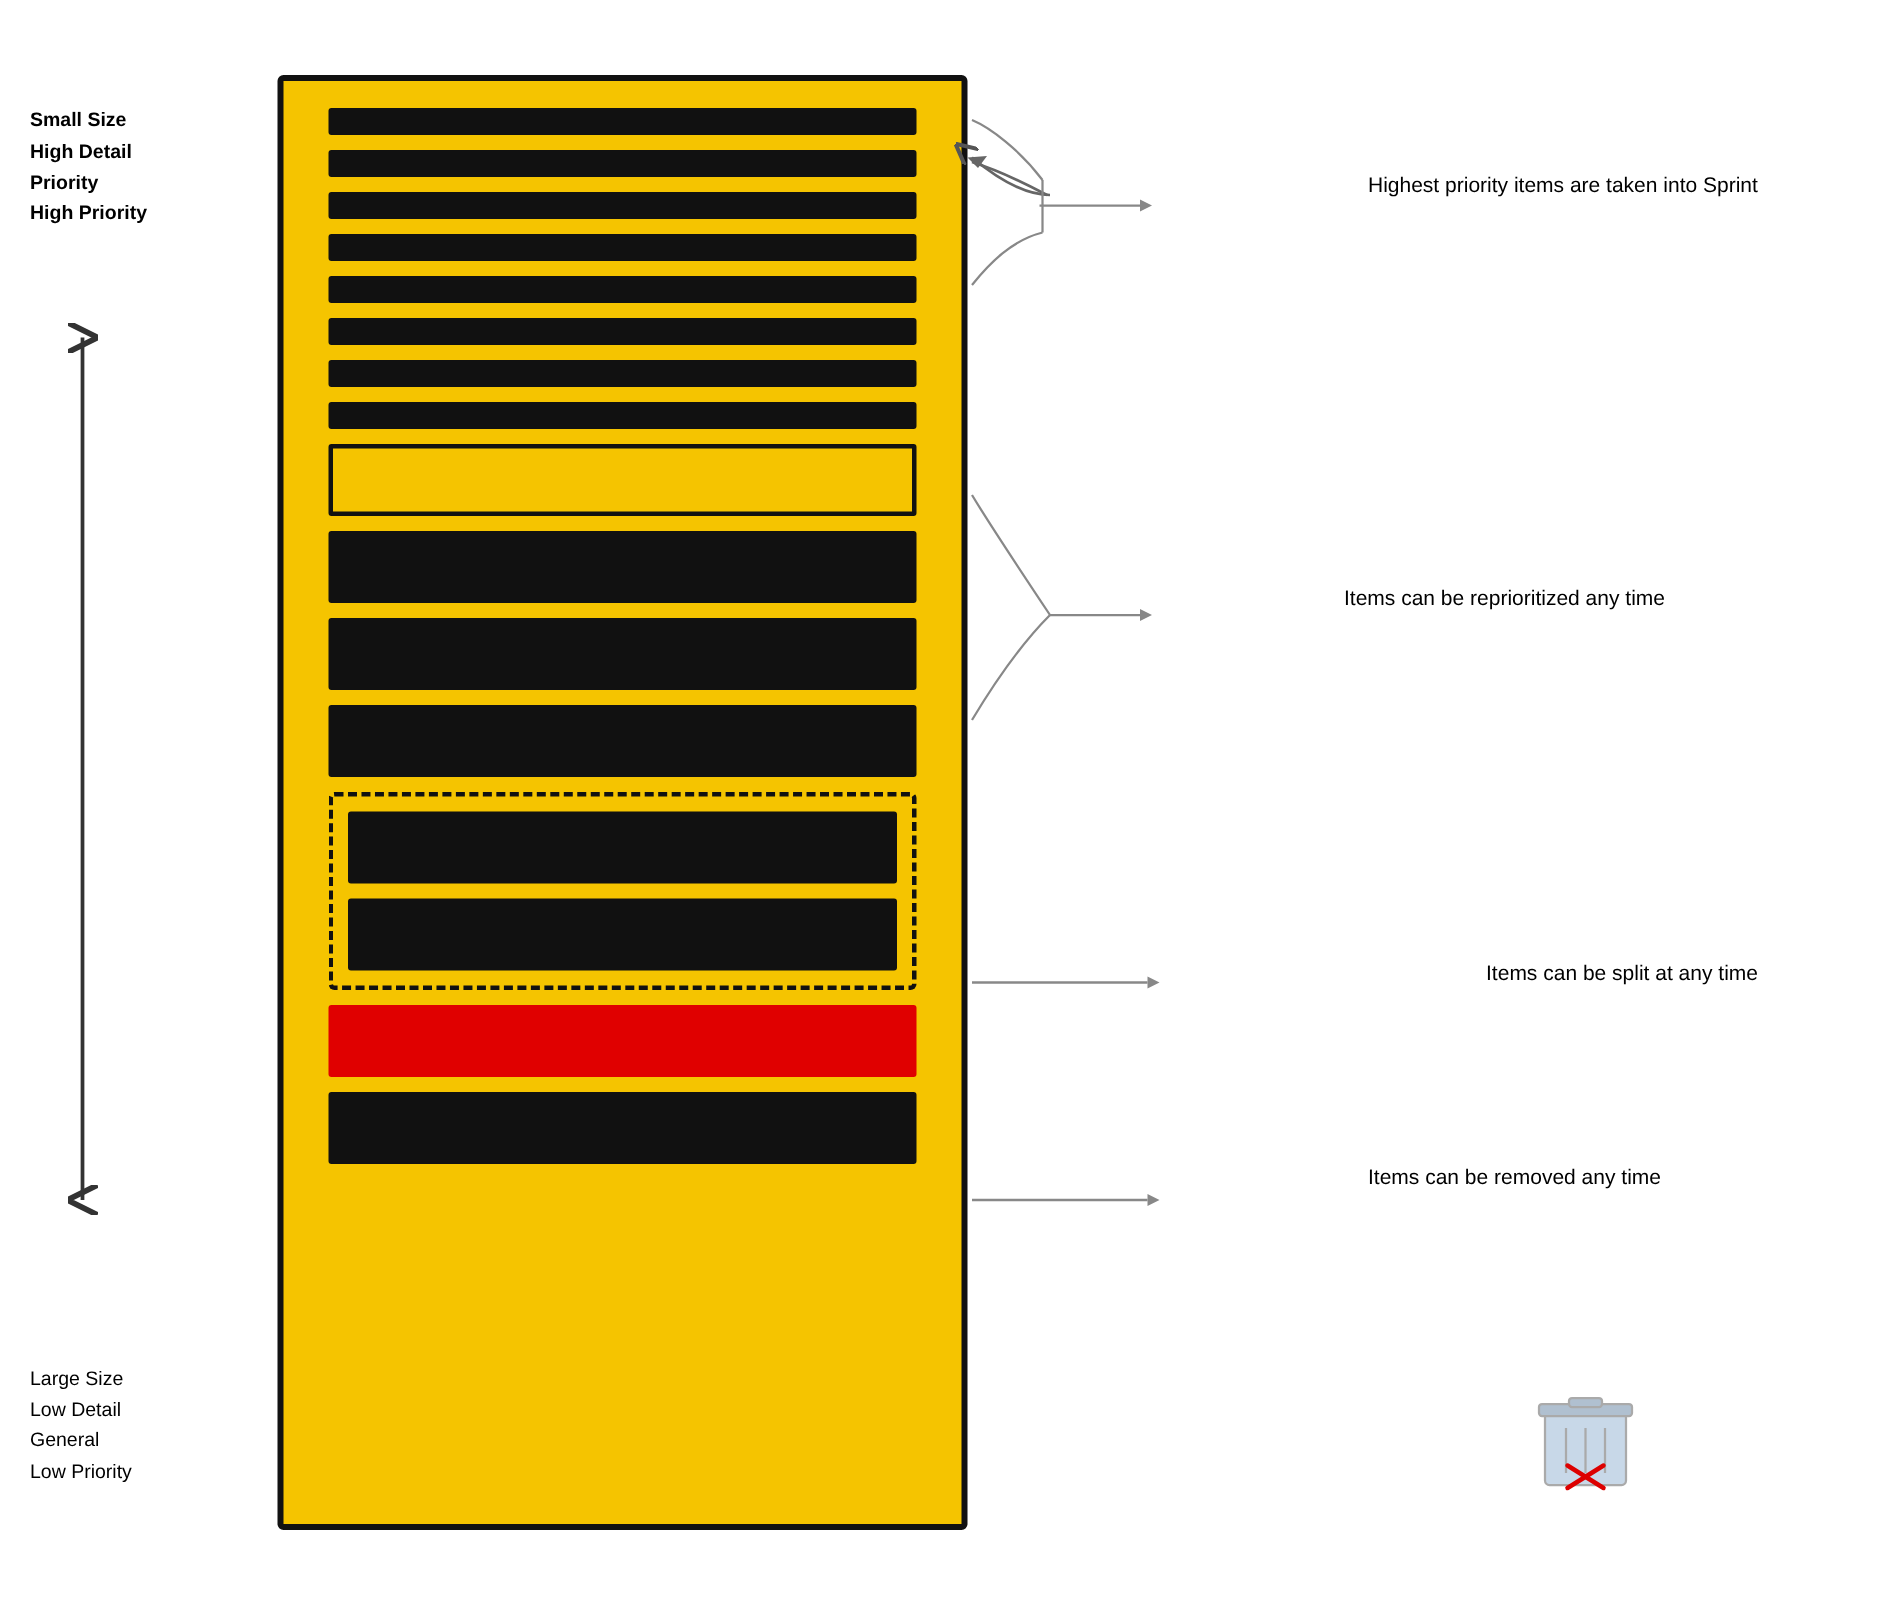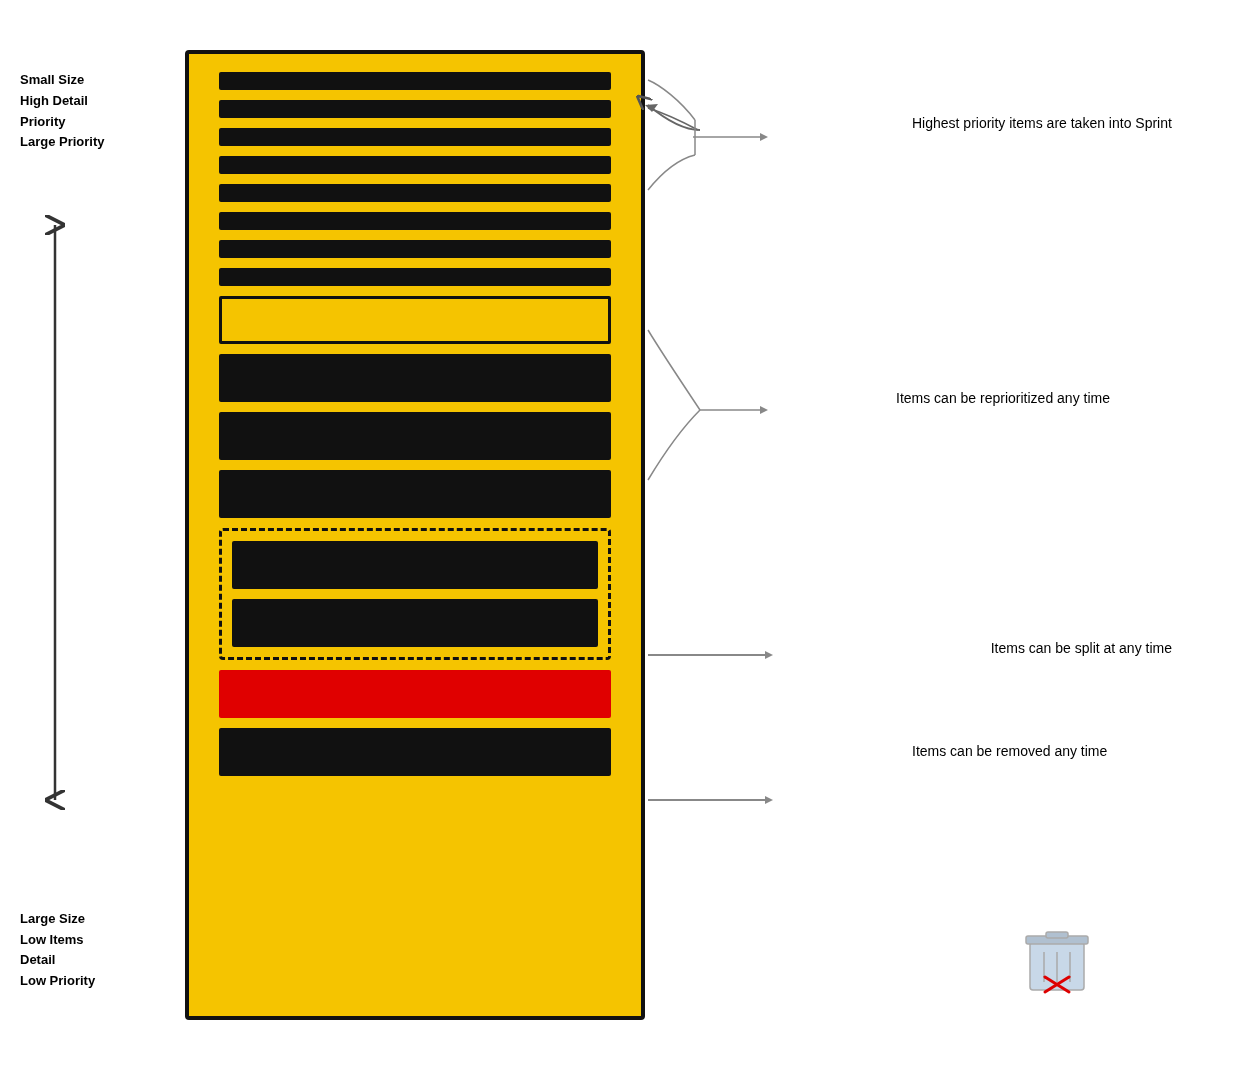--- a/index.html
+++ b/index.html
@@ -28,21 +28,21 @@
       font-weight: bold;
       line-height: 1.6;
       color: #000;
     }
 
     .left-labels-bottom {
       position: absolute;
       left: 20px;
       bottom: 80px;
       font-size: 13px;
-      font-weight: bold;
+      font-weight: normal;
       line-height: 1.6;
       color: #000;
     }
 
     
     .backlog-container {
       position: absolute;
       left: 185px;
       top: 50px;
       width: 460px;
@@ -122,21 +122,21 @@
     }
 
     .annotation-3 {
       top: 640px;
       right: 80px;
       width: 260px;
       text-align: right;
     }
 
     .annotation-4 {
-      top: 743px;
+      top: 776px;
       right: 80px;
       width: 260px;
     }
 
     
     .arrows-svg {
       position: absolute;
       top: 0;
       left: 0;
       width: 1252px;
@@ -155,27 +155,27 @@
   </style>
 </head>
 <body>
 
 <div class="page-container">
 
   <div class="left-labels-top">
     <div>Small Size</div>
     <div>High Detail</div>
     <div>Priority</div>
-    <div>Large Priority</div>
+    <div>High Priority</div>
   </div>
 
   <div class="left-labels-bottom">
     <div>Large Size</div>
-    <div>Low Items</div>
-    <div>Detail</div>
+    <div>Low Detail</div>
+    <div>General</div>
     <div>Low Priority</div>
   </div>
 
   <div class="backlog-container">
 
     <div class="item-thin"></div>
     <div class="item-thin"></div>
     <div class="item-thin"></div>
     <div class="item-thin"></div>
     <div class="item-thin"></div>

